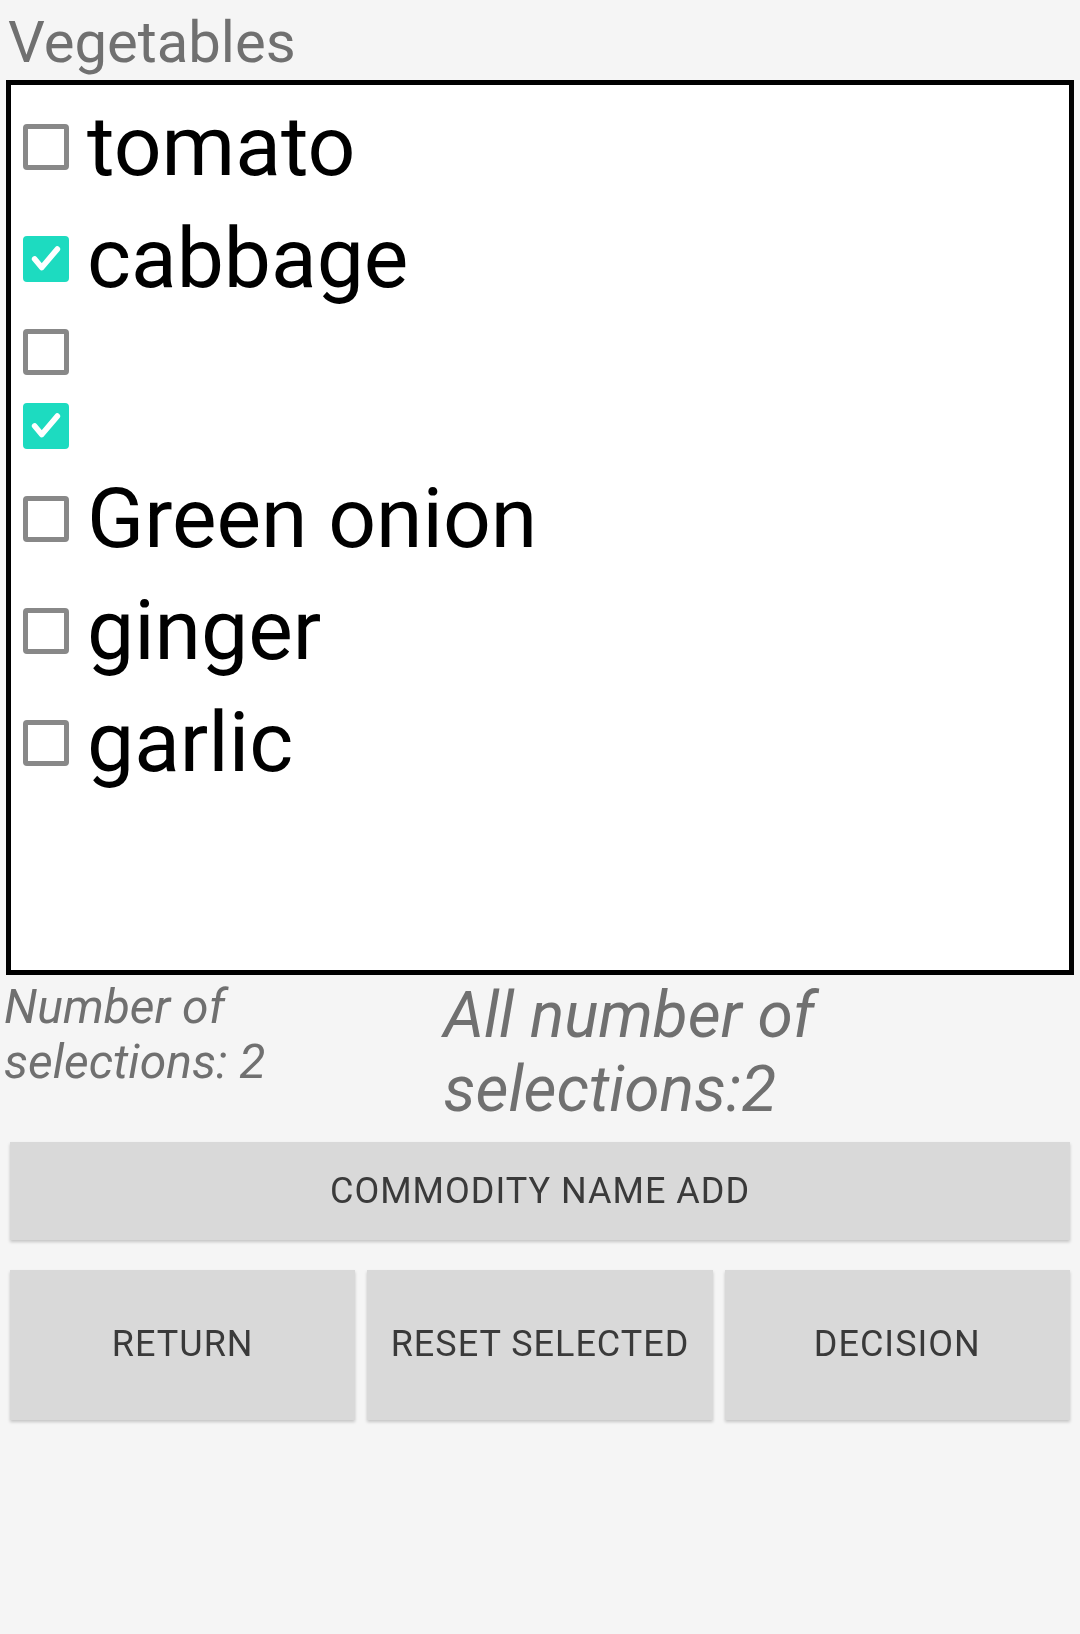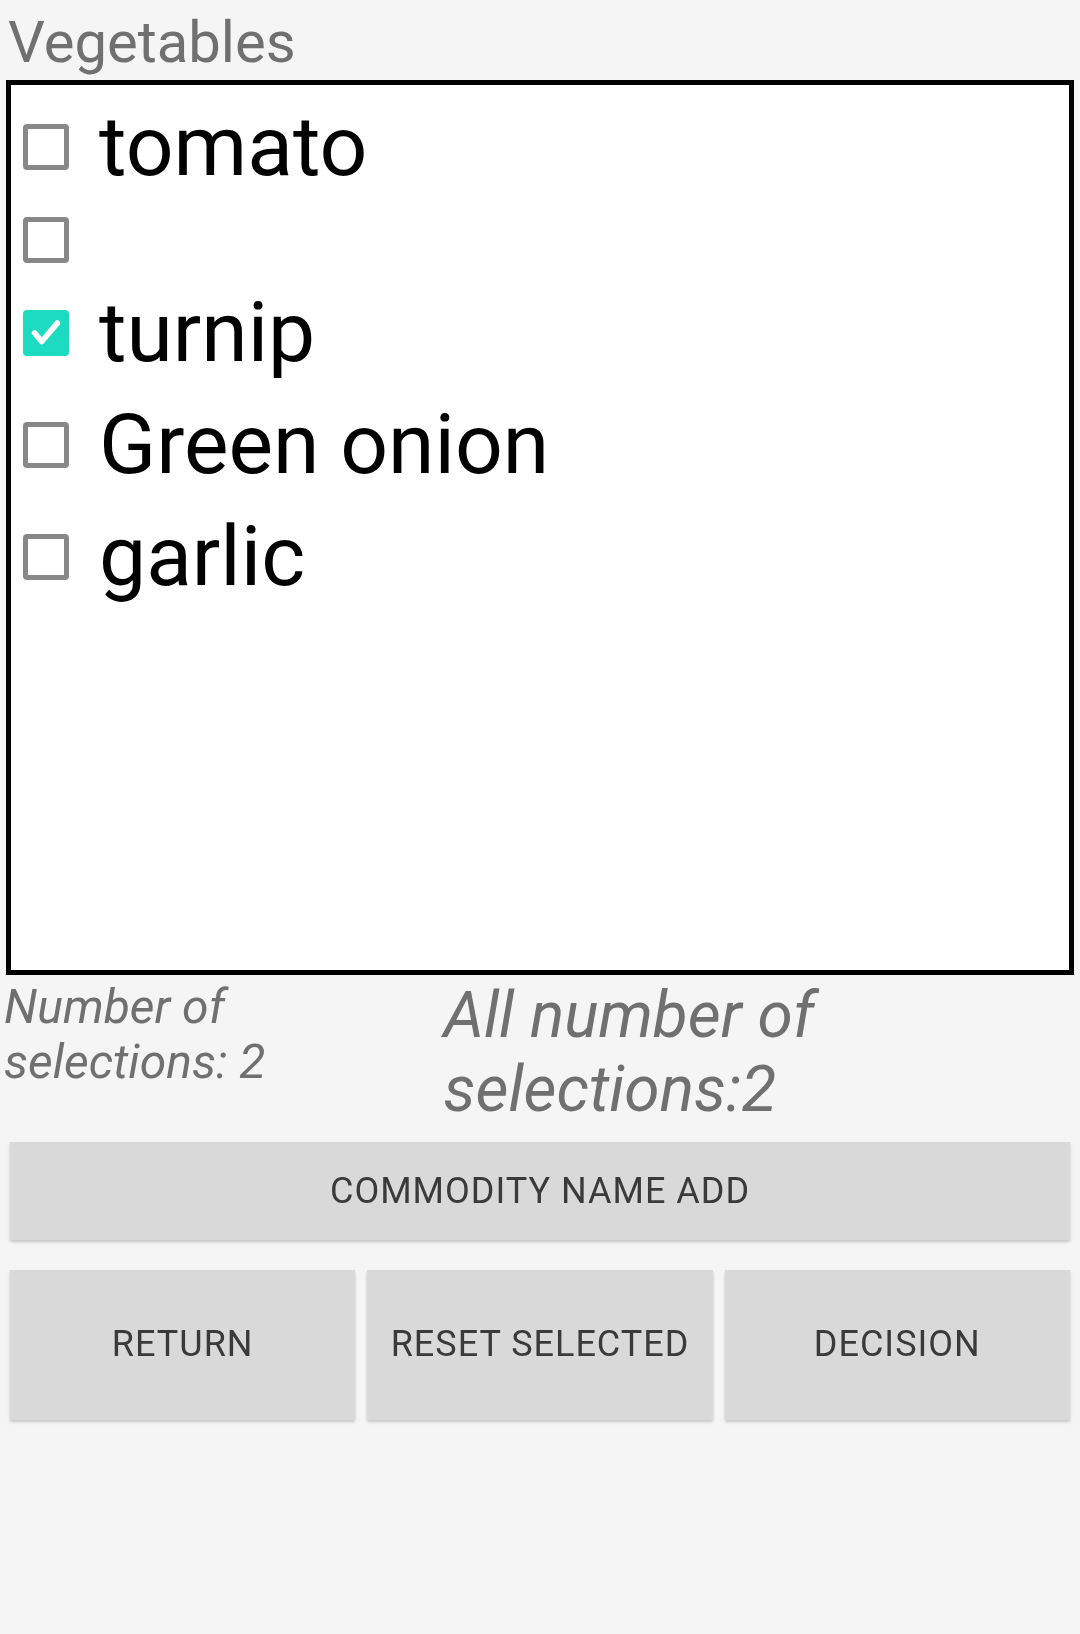--- a/index.html
+++ b/index.html
@@ -24,21 +24,21 @@
       margin: 0 6px;
       background: #fff;
       border: 5px solid #000;
       height: 895px;
       overflow: hidden;
       padding: 6px 8px;
     }
     .list-item {
       display: flex;
       align-items: center;
-      gap: 30px;
+      gap: 18px;
       padding: 14px 0 14px 4px;
       cursor: pointer;
     }
     .checkbox {
       width: 46px;
       height: 46px;
       border: 5px solid #888;
       border-radius: 4px;
       flex-shrink: 0;
       display: flex;
@@ -120,37 +120,50 @@
 <div class="header-title">Vegetables</div>
 
 <div class="list-container">
   <div class="list-item">
     <div class="checkbox">
       
     </div>
     <span class="item-label">tomato</span>
   </div>
   <div class="list-item">
+    <div class="checkbox checked">
+      <svg viewBox="0 0 24 24">
+          <path d="M4 12 L9 18 L20 5" stroke="#fff" stroke-width="4" fill="none" stroke-linecap="round" stroke-linejoin="round"></path>
+        </svg>
+    </div>
+    <span class="item-label">cabbage</span>
+  </div>
+  <div class="list-item">
     <div class="checkbox">
       
     </div>
   </div>
   <div class="list-item">
     <div class="checkbox checked">
       <svg viewBox="0 0 24 24">
           <path d="M4 12 L9 18 L20 5" stroke="#fff" stroke-width="4" fill="none" stroke-linecap="round" stroke-linejoin="round"></path>
         </svg>
     </div>
-    <span class="item-label">turnip</span>
   </div>
   <div class="list-item">
     <div class="checkbox">
       
     </div>
     <span class="item-label">Green onion</span>
+  </div>
+  <div class="list-item">
+    <div class="checkbox">
+      
+    </div>
+    <span class="item-label">ginger</span>
   </div>
   <div class="list-item">
     <div class="checkbox">
       
     </div>
     <span class="item-label">garlic</span>
   </div>
 </div>
 
 <div class="stats-row">

